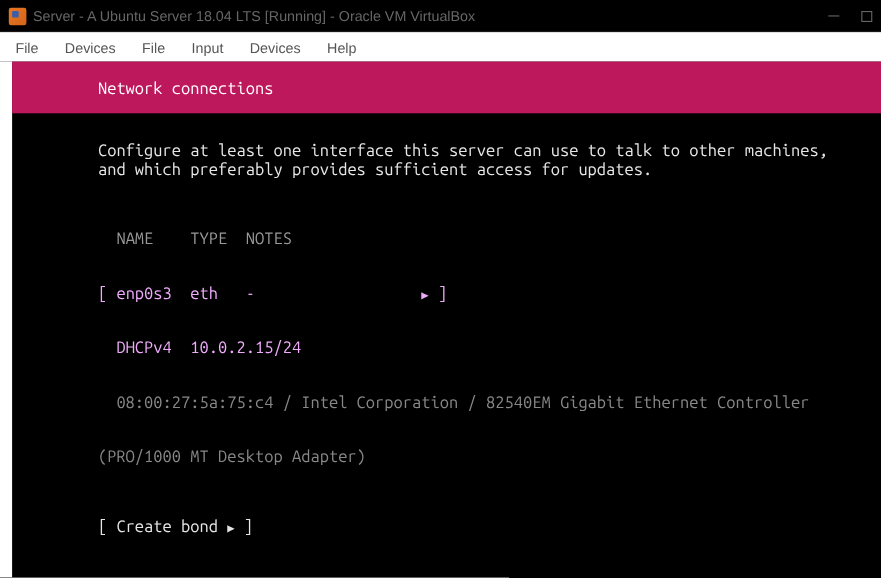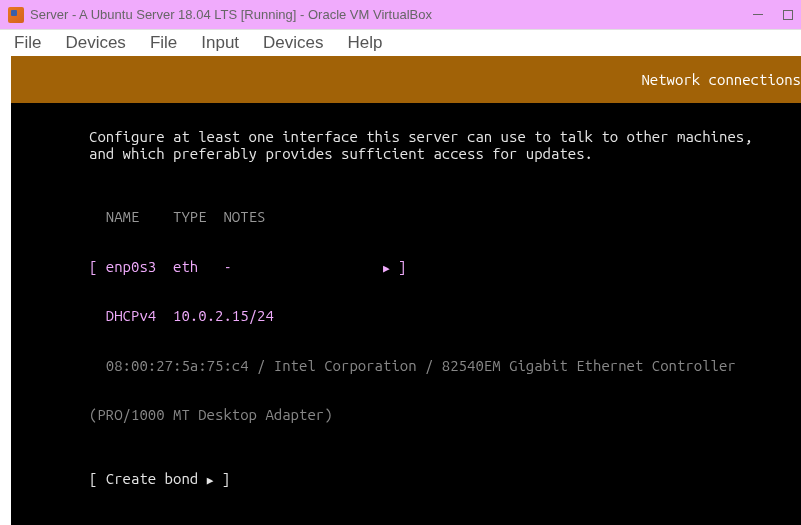--- a/index.html
+++ b/index.html
@@ -10,21 +10,21 @@
       overflow: hidden;
       width: 801px;
       height: 525px;
     }
     .titlebar {
       display: flex;
       align-items: center;
       height: 30px;
       padding: 0 8px;
       border-bottom: 1px solid #e0e0e0;
-      background: #f0abfc;
+      background: #000000;
     }
     .vbox-icon {
       width: 16px;
       height: 16px;
       background: linear-gradient(135deg, #e87722 0%, #d4641c 100%);
       border-radius: 2px;
       margin-right: 6px;
       position: relative;
       flex-shrink: 0;
     }
@@ -55,21 +55,21 @@
     }
     .minimize::before { content: ""; width: 10px; border-top: 1px solid #666; }
 
     .menubar {
       display: flex;
       height: 26px;
       align-items: center;
       padding: 0 4px;
       gap: 4px;
       color: #555;
-      font-size: 17px;
+      font-size: 13px;
     }
     .menu-item {
       padding: 2px 10px;
       cursor: default;
     }
 
     .vm-area {
       background: #000;
       height: calc(525px - 30px - 26px);
       padding: 0;
@@ -81,26 +81,25 @@
       width: 11px;
       height: 100%;
       background: #fff;
     }
     .vm-inner {
       position: absolute;
       top: 0; left: 11px; right: 0; bottom: 0;
     }
 
     .installer-header {
-      background: #a16207;
+      background: #be185d;
       color: #fff;
       padding: 15px 0 15px 78px;
       font-family: 'Ubuntu Mono', 'Consolas', 'Courier New', monospace;
       font-size: 15px;
-      text-align: right;
     }
     .installer-body {
       padding: 26px 0 0 78px;
       font-family: 'Ubuntu Mono', 'Consolas', 'Courier New', monospace;
       font-size: 15px;
       line-height: 1.1;
       color: #e6e6e6;
     }
     .desc-line { color: #e6e6e6; white-space: pre; }
     .net-table { margin-top: 14px; white-space: pre; }

